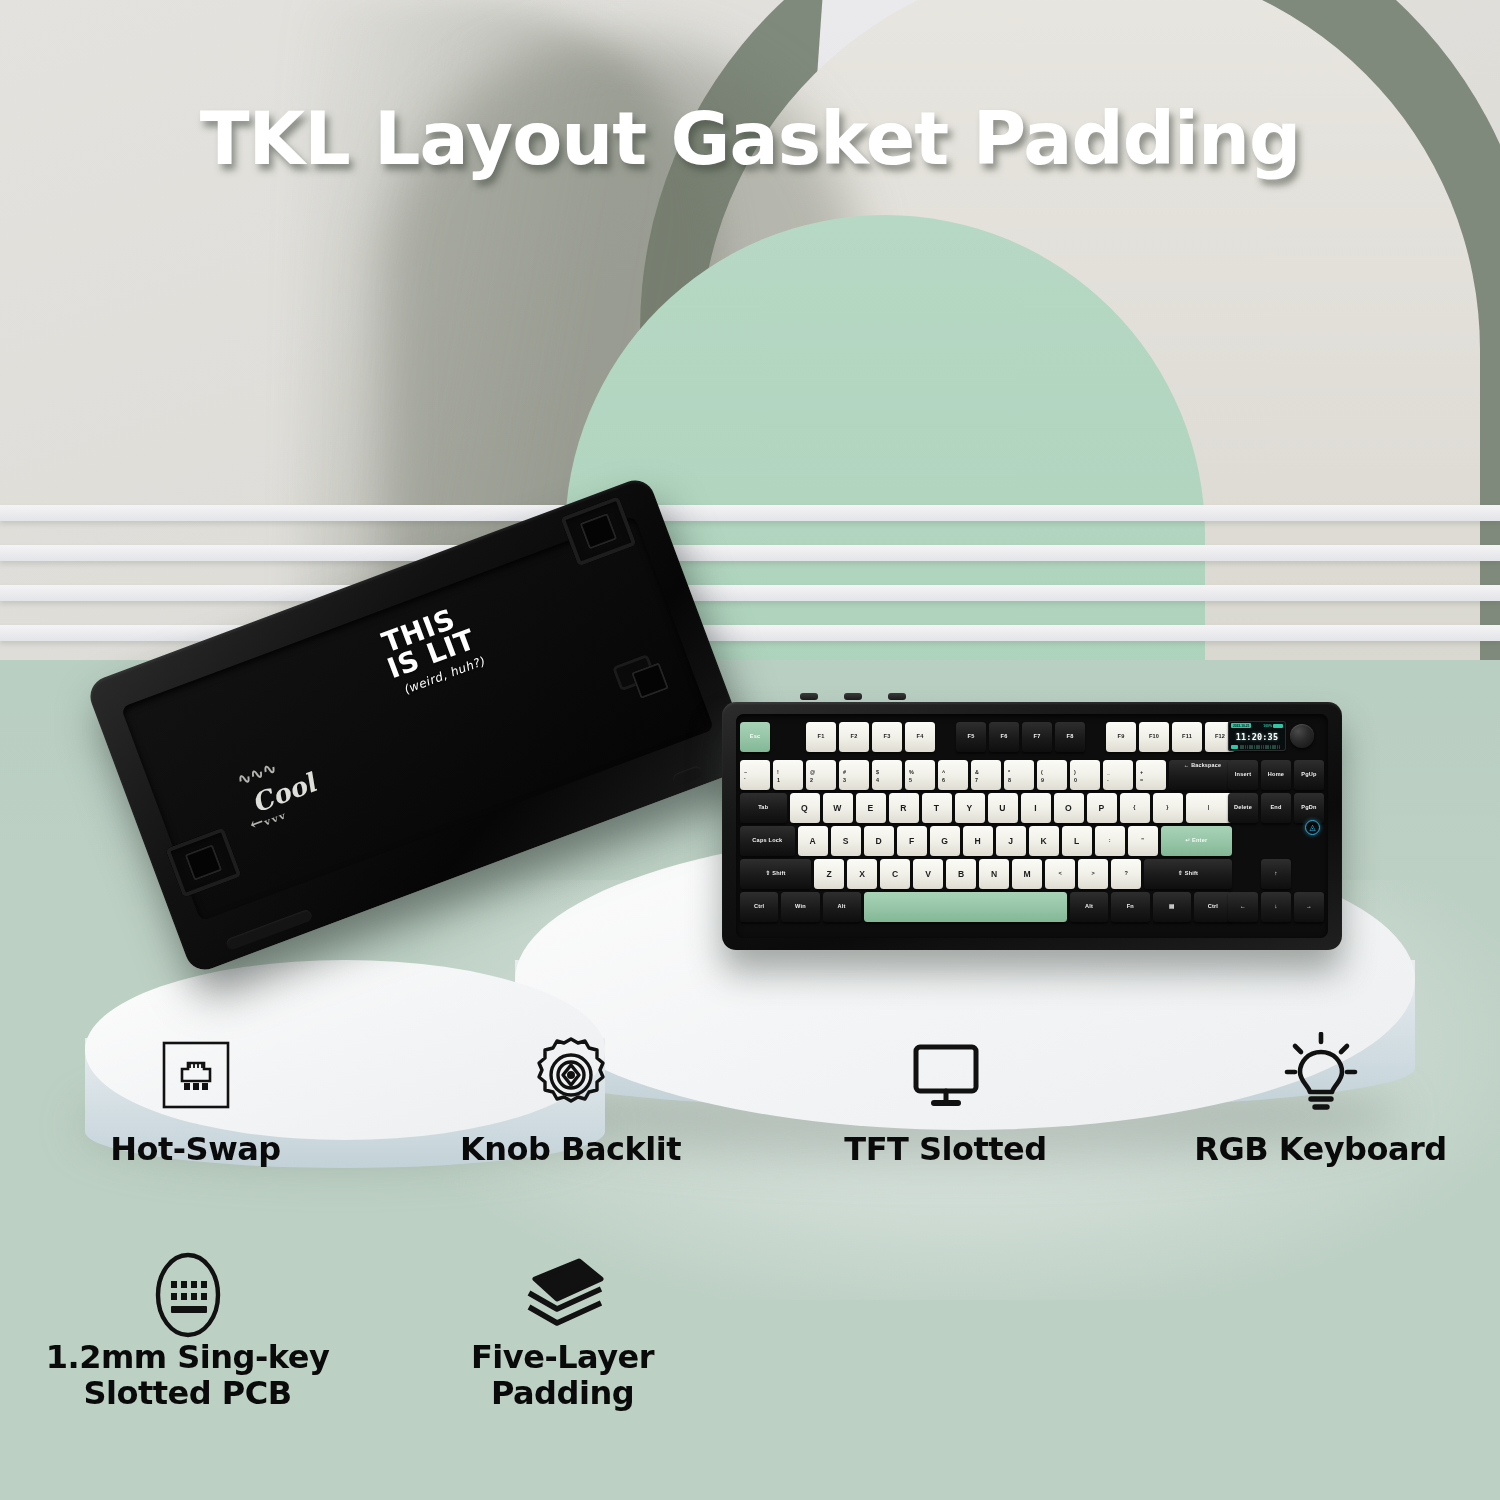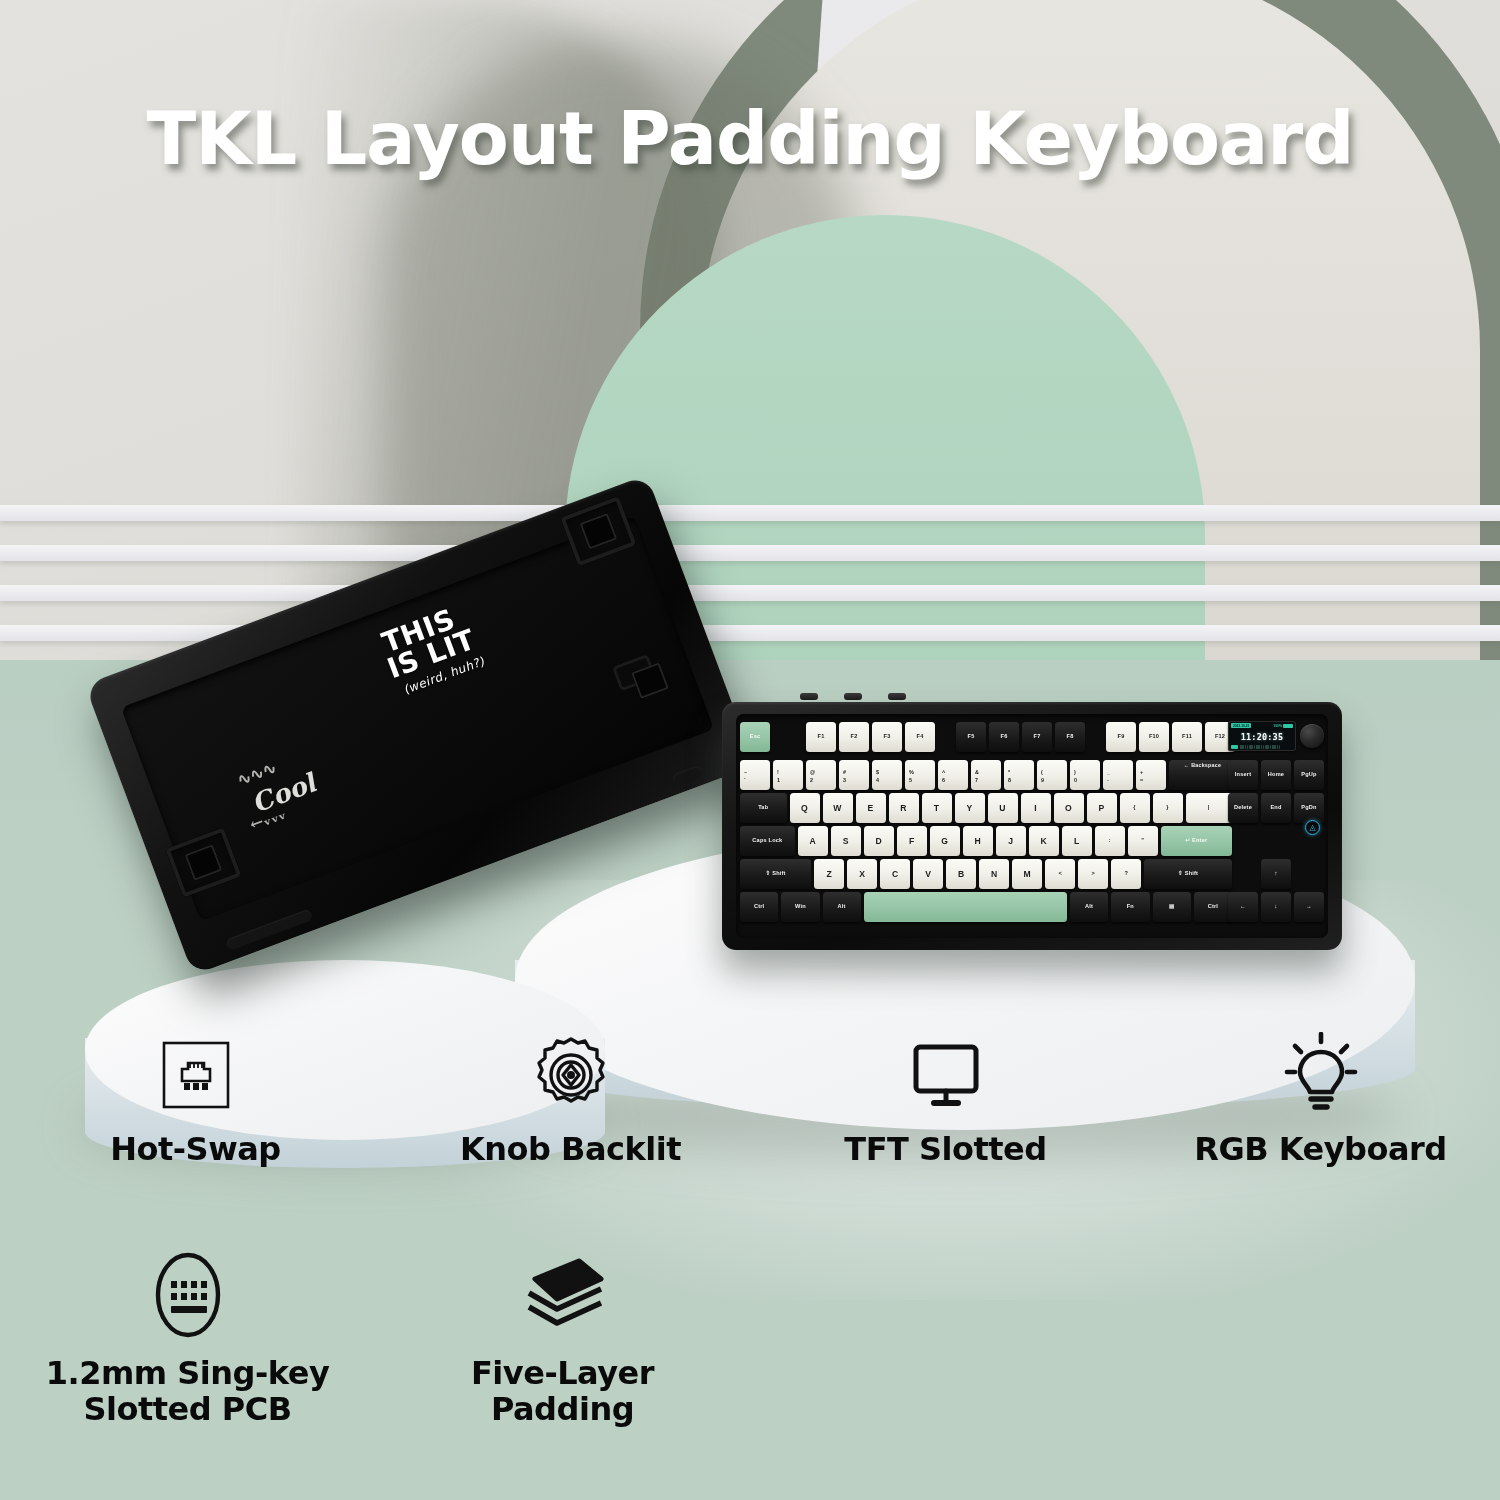--- a/index.html
+++ b/index.html
@@ -241,21 +241,21 @@
   #arrow-cluster { position:absolute; left:506px; top:157px; }
   #arrow-cluster .krow { position:relative; left:0; margin-bottom:3px; }
   #arrow-up-wrap { margin-left:33px; }
 
   
   #tft-module {
     position:absolute; left:506px; top:18px; width:96px; height:32px;
     display:flex; align-items:center; gap:4px;
   }
   #tft {
-    width:68px; height:30px; border-radius:3px;
+    width:58px; height:30px; border-radius:3px;
     background:#080d10; padding:2px 3px;
     box-shadow:inset 0 0 0 1px #2b2b2b, 0 1px 2px rgba(0,0,0,.6);
     display:flex; flex-direction:column; justify-content:space-between;
     overflow:hidden;
   }
   #tft .statusbar { display:flex; justify-content:space-between; align-items:center; }
   #tft .sb-left {
     background:#2ec6a4; color:#06281f; font-size:3.4px; font-weight:700;
     padding:0.5px 2px; border-radius:1px; letter-spacing:-.1px;
   }
@@ -306,21 +306,21 @@
 
   .feature { display:flex; flex-direction:column; align-items:center; }
   .feature .ficon { height:90px; display:flex; align-items:center; justify-content:center; }
   .feature .ficon svg { display:block; }
   .feature .flabel {
     margin-top:12px; text-align:center; color:#0a0a0a;
     font-size:32px; font-weight:700; line-height:1.12;
     font-family:"DejaVu Sans", sans-serif; letter-spacing:-.5px;
     max-width:300px;
   }
-  #features-row-2 .feature .flabel { margin-top:16px; }
+  #features-row-2 .feature .flabel { margin-top:0; }
 </style>
 </head>
 <body>
 
 <div id="scene">
   <div class="bg-base"></div>
   <div class="arch-dark"></div>
   <div class="slab-grey"></div>
   <div class="arch-beige"></div>
   <div class="shade-arch"></div>
@@ -717,21 +717,21 @@
             </span>
         </div>
       </div>
       <div id="knob"></div>
     </div>
 
     <div id="kb-logo">◬</div>
   </div>
 </div>
 
-<h1 id="page-title">TKL Layout Padding Keyboard</h1>
+<h1 id="page-title">TKL Layout Gasket Padding</h1>
 
 <div class="features" id="features-row-1">
 
   <div class="feature">
     <div class="ficon">
       <svg width="76" height="76" viewBox="0 0 76 76" fill="none" stroke="#111" stroke-width="2.6">
         <rect x="6" y="6" width="64" height="64"></rect>
         <path d="M24 44 L24 32 L30 32 L30 26 L46 26 L46 32 L52 32 L52 44 Z" stroke-width="2.6"></path>
         <path d="M32 26 L32 31 M36 26 L36 31 M40 26 L40 31 M44 26 L44 31" stroke-width="1.8"></path>
         <rect x="26" y="46" width="6" height="7" fill="#111" stroke="none"></rect>

